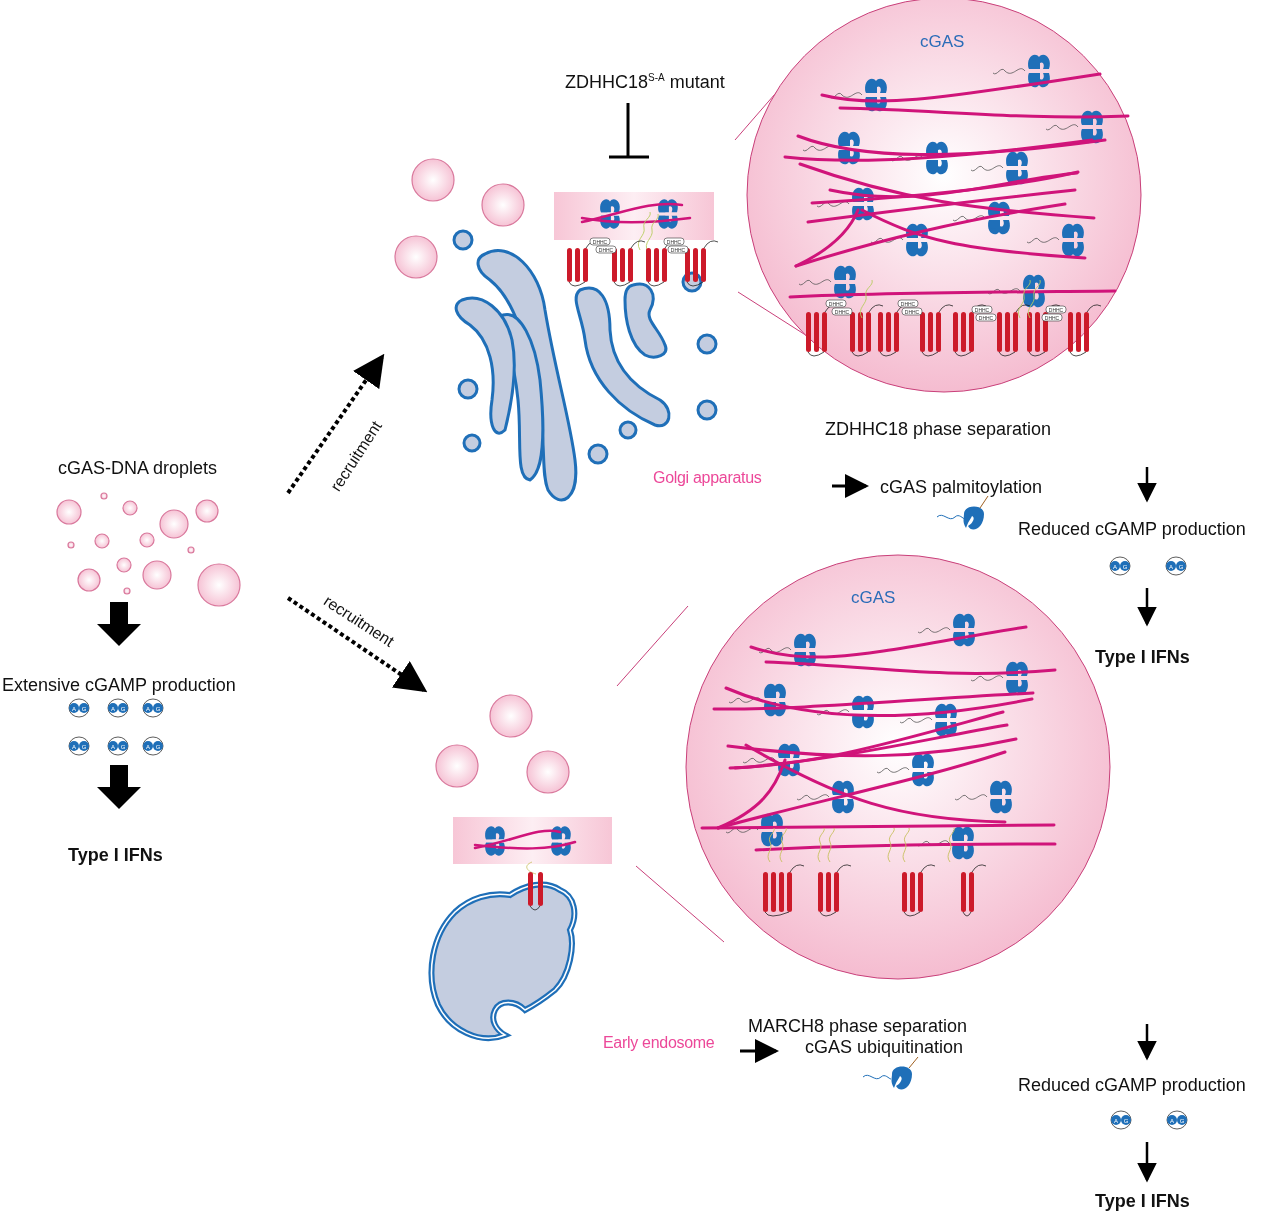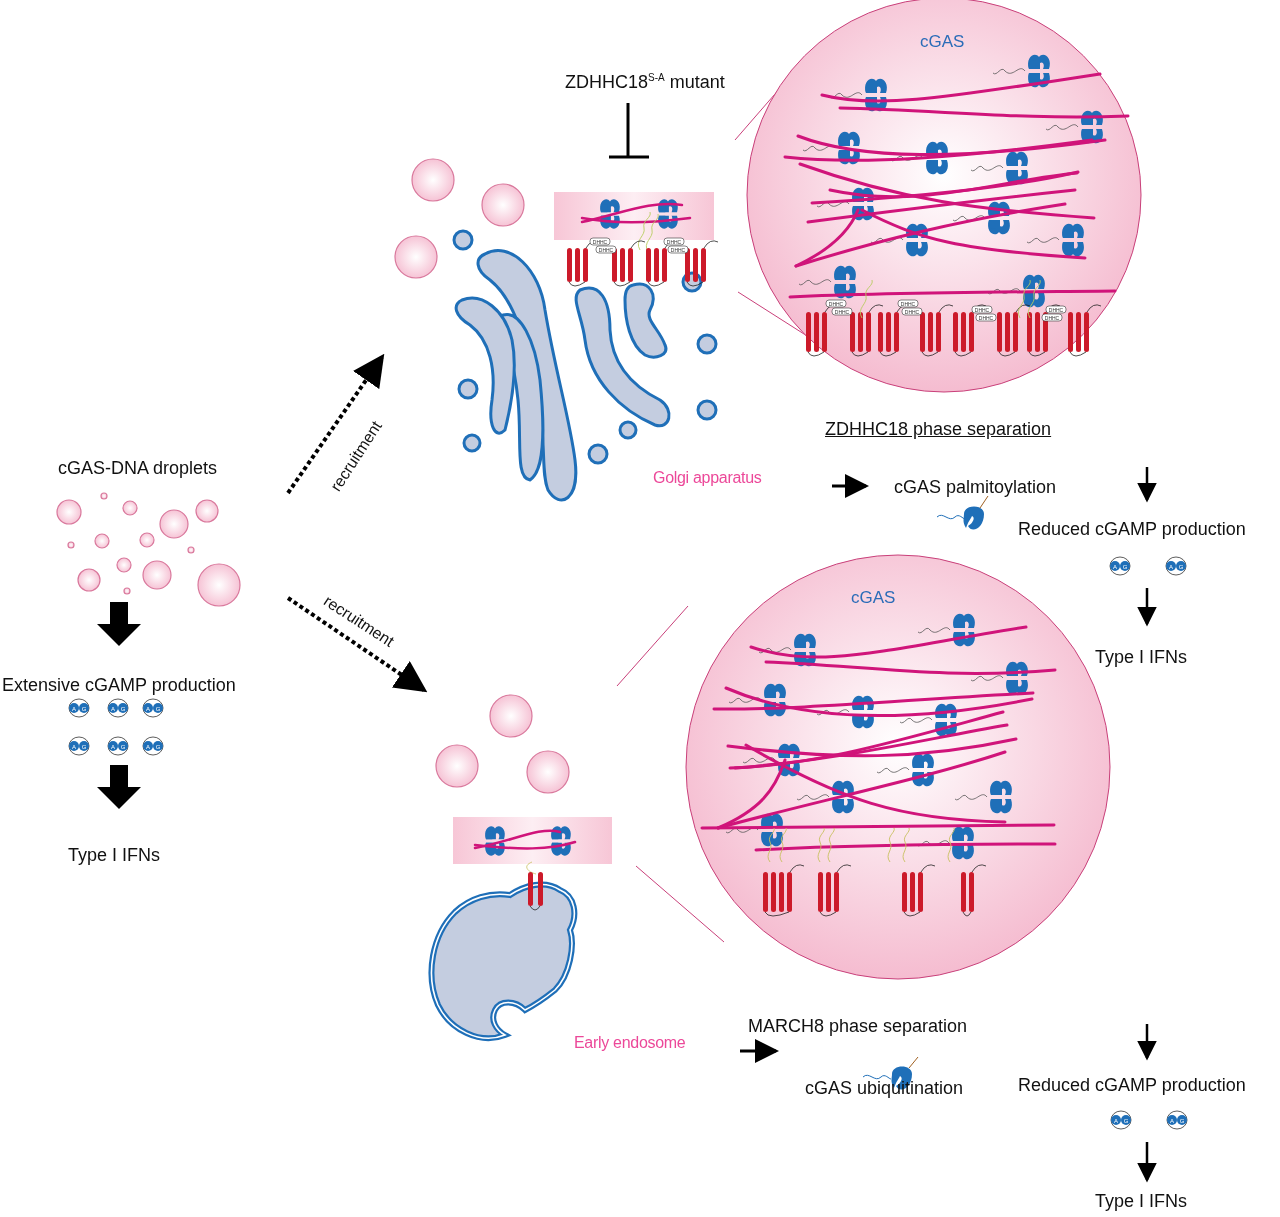--- a/index.html
+++ b/index.html
@@ -1,21 +1,21 @@
 <!DOCTYPE html>
 <html><head>
 <meta charset="utf-8">
 <style>
   html, body { margin: 0; padding: 0; background: #ffffff; }
   body { width: 1280px; height: 1217px; position: relative; overflow: hidden;
          font-family: "Liberation Sans", sans-serif; color: #111; }
   #stage { position: absolute; left: 0; top: 0; }
   .lbl { position: absolute; white-space: nowrap; font-family: "Liberation Sans", sans-serif; }
   .t18 { font-size: 18px; color: #111; }
-  .bold18 { font-size: 18px; font-weight: normal; color: #111; }
+  .bold18 { font-size: 18px; font-weight: bold; color: #111; }
   .organelle { font-size: 16px; font-weight: normal; color: #ec4899; letter-spacing: -0.3px; }
   .cgas-title { font-size: 17px; color: #2b6cb8; }
   .rot { transform-origin: left top; font-size: 16px; color: #111; }
   sup { font-size: 10px; vertical-align: 7px; }
 </style>
 </head>
 <body>
 
 <svg id="stage" width="1280" height="1217" viewBox="0 0 1280 1217">
   <defs>
@@ -615,24 +615,24 @@
 <div class="lbl bold18" style="left:68px; top:845px;">Type I IFNs</div>
 
 <div class="lbl rot" style="left:327px; top:485px; transform: rotate(-57deg);">recruitment</div>
 <div class="lbl rot" style="left:330px; top:592px; transform: rotate(33deg);">recruitment</div>
 
 <div class="lbl t18" style="left:565px; top:72px;">
   <span>ZDHHC18</span><sup>S-A</sup><span> mutant</span>
 </div>
 
 <div class="lbl cgas-title" style="left:920px; top:32px;">cGAS</div>
-<div class="lbl t18" style="left:825px; top:419px;text-decoration:underline;">ZDHHC18 phase separation</div>
+<div class="lbl t18" style="left:825px; top:419px;">ZDHHC18 phase separation</div>
 <div class="lbl organelle" style="left:653px; top:469px;">Golgi apparatus</div>
-<div class="lbl t18" style="left:880px; top:477px;margin-left:14px;">cGAS palmitoylation</div>
+<div class="lbl t18" style="left:880px; top:477px;">cGAS palmitoylation</div>
 <div class="lbl t18" style="left:1018px; top:519px;">Reduced cGAMP production</div>
 <div class="lbl bold18" style="left:1095px; top:647px;">Type I IFNs</div>
 
 <div class="lbl cgas-title" style="left:851px; top:588px;">cGAS</div>
 <div class="lbl t18" style="left:748px; top:1016px;">MARCH8 phase separation</div>
-<div class="lbl organelle" style="left:574px; top:1034px;">Early endosome</div>
-<div class="lbl t18" style="left:805px; top:1037px;margin-top:41px;">cGAS ubiquitination</div>
+<div class="lbl organelle" style="left:603px; top:1034px;">Early endosome</div>
+<div class="lbl t18" style="left:805px; top:1037px;">cGAS ubiquitination</div>
 <div class="lbl t18" style="left:1018px; top:1075px;">Reduced cGAMP production</div>
 <div class="lbl bold18" style="left:1095px; top:1191px;">Type I IFNs</div>
 
 </body></html>

